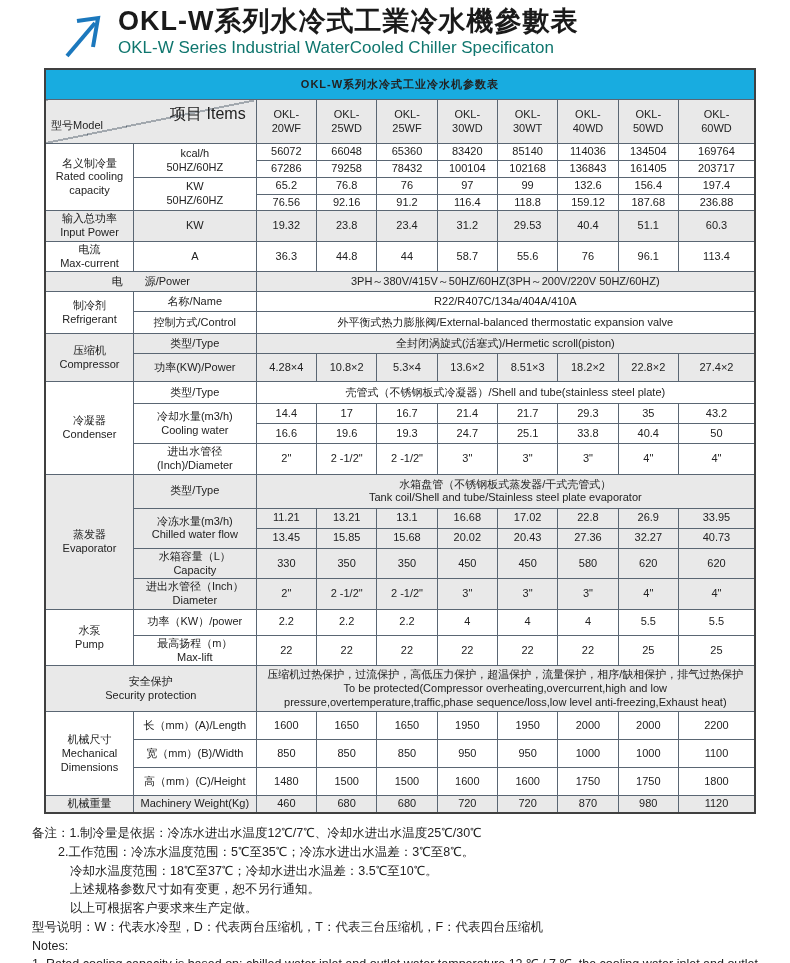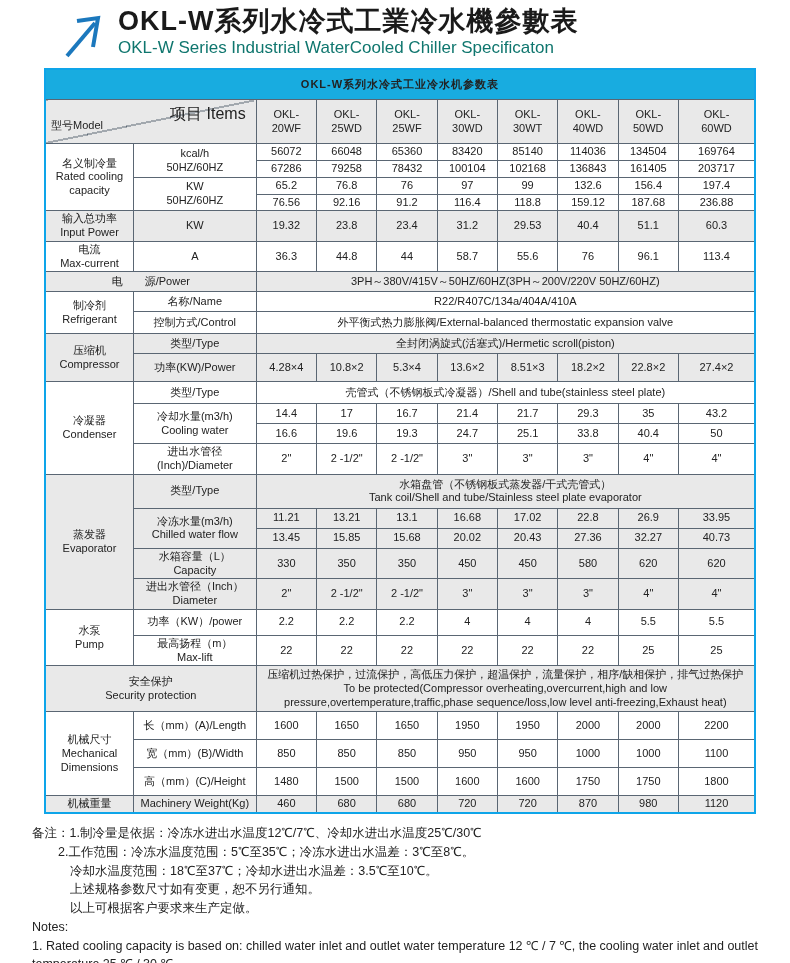--- a/index.html
+++ b/index.html
@@ -8,21 +8,21 @@
 
   
   .title-wrap { display:flex; align-items:flex-start; padding-left:30px; margin-bottom:8px; }
   .logo { width:46px; height:50px; margin-top:4px; flex:0 0 auto; }
   .title-block { margin-left:10px; }
   .title-zh { font-size:27px; font-weight:bold; color:#1a1a1a; letter-spacing:1px; line-height:1.15; }
   .title-en { font-size:17px; color:#0f766e; margin-top:1px; }
 
   
   table.spec { border-collapse:collapse; table-layout:fixed; width:712px; margin:4px 0 10px 12px;
-               border:2px solid #0ea5e9; }
+               border:2px solid #404040; }
   table.spec td { border:1px solid #5a6673; text-align:center; vertical-align:middle;
                   font-size:11px; line-height:1.25; padding:1px 2px; color:#222;
                   white-space:pre-line; word-wrap:break-word; }
   tr.shade { background:#e9e9e9; }
   td.band { background:#18ace0; color:#ffffff; font-size:17px; font-weight:bold;
             letter-spacing:1px; border-bottom:2px solid #1d2a36; height:27px; }
   td.corner { position:relative; height:32px; padding:0;
       background:linear-gradient(to bottom right, rgba(0,0,0,0) calc(50% - 1px), #5a6673 calc(50% - 1px), #5a6673 calc(50% + 0px), rgba(0,0,0,0) calc(50% + 0px)); }
   .corner-model { position:absolute; left:5px; bottom:11px; font-size:11px; }
   .corner-items { position:absolute; right:10px; top:4px; font-size:16px; }
@@ -382,18 +382,19 @@
         </tr>
   </tbody>
     </table>
 
   <div class="notes">
     <div class="note-line">备注：1.制冷量是依据：冷冻水进出水温度12℃/7℃、冷却水进出水温度25℃/30℃</div>
     <div class="note-line ind1">2.工作范围：冷冻水温度范围：5℃至35℃；冷冻水进出水温差：3℃至8℃。</div>
     <div class="note-line ind2">冷却水温度范围：18℃至37℃；冷却水进出水温差：3.5℃至10℃。</div>
     <div class="note-line ind2">上述规格参数尺寸如有变更，恕不另行通知。</div>
     <div class="note-line ind2">以上可根据客户要求来生产定做。</div>
+    <div class="note-line">型号说明：W：代表水冷型，D：代表两台压缩机，T：代表三台压缩机，F：代表四台压缩机</div>
     <div class="note-line">Notes:</div>
     <div class="note-line">1. Rated cooling capacity is based on: chilled water inlet and outlet water temperature 12 ℃ / 7 ℃, the cooling water inlet and outlet temperature 25 ℃ / 30 ℃</div>
 
   </div>
 
 </div>
 
 </body></html>

